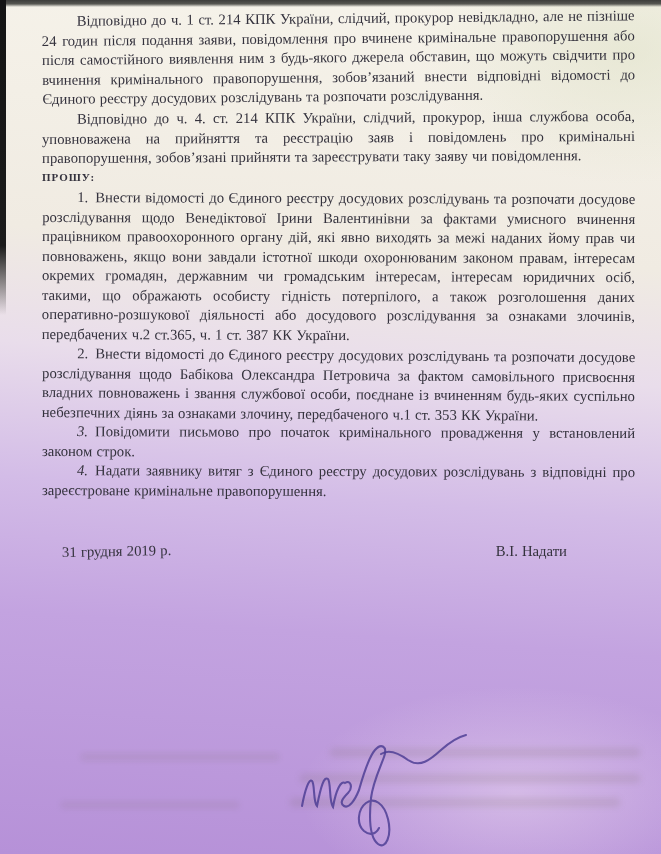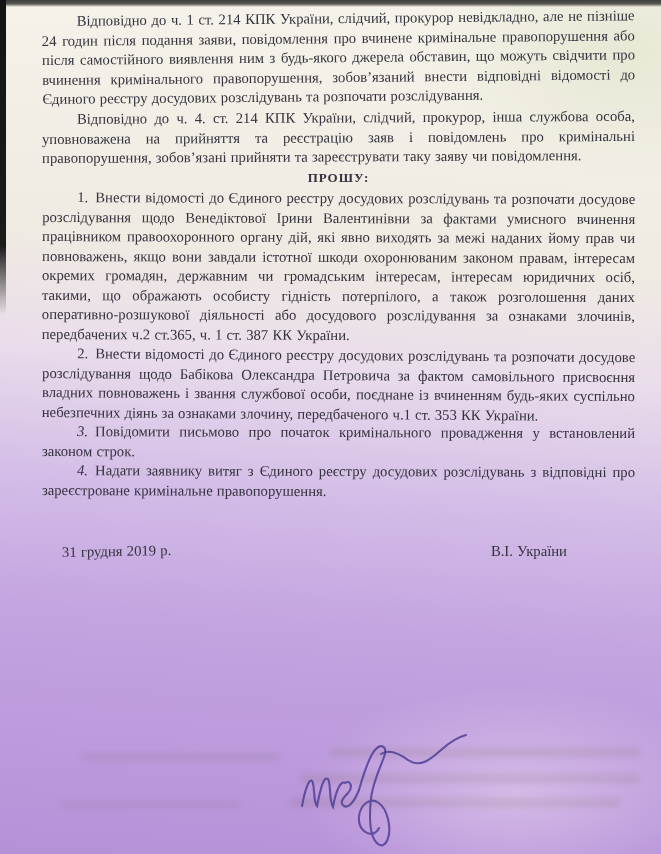--- a/index.html
+++ b/index.html
@@ -46,23 +46,22 @@
   .p2 { margin-top: 9px; }
   .p3 { margin-top: 13px; }
   .basis {
     margin-top: 13px;
     text-indent: 12px;
     font-weight: bold;
     font-style: italic;
   }
   .request-heading {
     margin-top: 16px;
-    text-align: center;
     font-weight: bold;
-    font-size: 13px;
+    font-size: 11px;
     letter-spacing: 1px;
   }
   .item { text-indent: 35px; }
   .item .num { margin-right: 7px; }
   .item .num.italic { font-style: italic; }
   .i1 { margin-top: 31px; }
   .i2 { margin-top: 13px; }
   .i3 { margin-top: 10px; }
   .i4 { margin-top: 9px; }
   
@@ -135,21 +134,21 @@
     <p class="item i1 r-p02"><span class="num">1.</span><span>Внести відомості до Єдиного реєстру досудових розслідувань та розпочати досудове розслідування щодо Венедіктової Ірини Валентинівни за фактами умисного вчинення працівником правоохоронного органу дій, які явно виходять за межі наданих йому прав чи повноважень, якщо вони завдали істотної шкоди охоронюваним законом правам, інтересам окремих громадян, державним чи громадським інтересам, інтересам юридичних осіб, такими, що ображають особисту гідність потерпілого, а також розголошення даних оперативно-розшукової діяльності або досудового розслідування за ознаками злочинів, передбачених ч.2 ст.365, ч. 1 ст. 387 КК України.</span></p>
 
     <p class="item i2 r-p04"><span class="num">2.</span><span>Внести відомості до Єдиного реєстру досудових розслідувань та розпочати досудове розслідування щодо Бабікова Олександра Петровича за фактом самовільного присвоєння владних повноважень і звання службової особи, поєднане із вчиненням будь-яких суспільно небезпечних діянь за ознаками злочину, передбаченого ч.1 ст. 353 КК України.</span></p>
 
     <p class="item i3 r-p02"><span class="num italic">3.</span><span>Повідомити письмово про початок кримінального провадження у встановлений законом строк.</span></p>
 
     <p class="item i4 r-p02"><span class="num italic">4.</span><span>Надати заявнику витяг з Єдиного реєстру досудових розслідувань з відповідні про зареєстроване кримінальне правопорушення.</span></p>
 
     <div class="footer">
       <span class="date">31 грудня 2019 р.</span>
-      <span class="name">В.І. України</span>
+      <span class="name">В.І. Надати</span>
     </div>
 
   </div>
 
   <svg class="signature-svg" viewBox="0 0 200 170" xmlns="http://www.w3.org/2000/svg" aria-hidden="true">
     <path d="M 24 122
              C 27 106, 31 94, 34 97
              C 37 100, 35 118, 39 122
              C 43 102, 46 92, 50 95
              C 53 98, 51 118, 55 123

